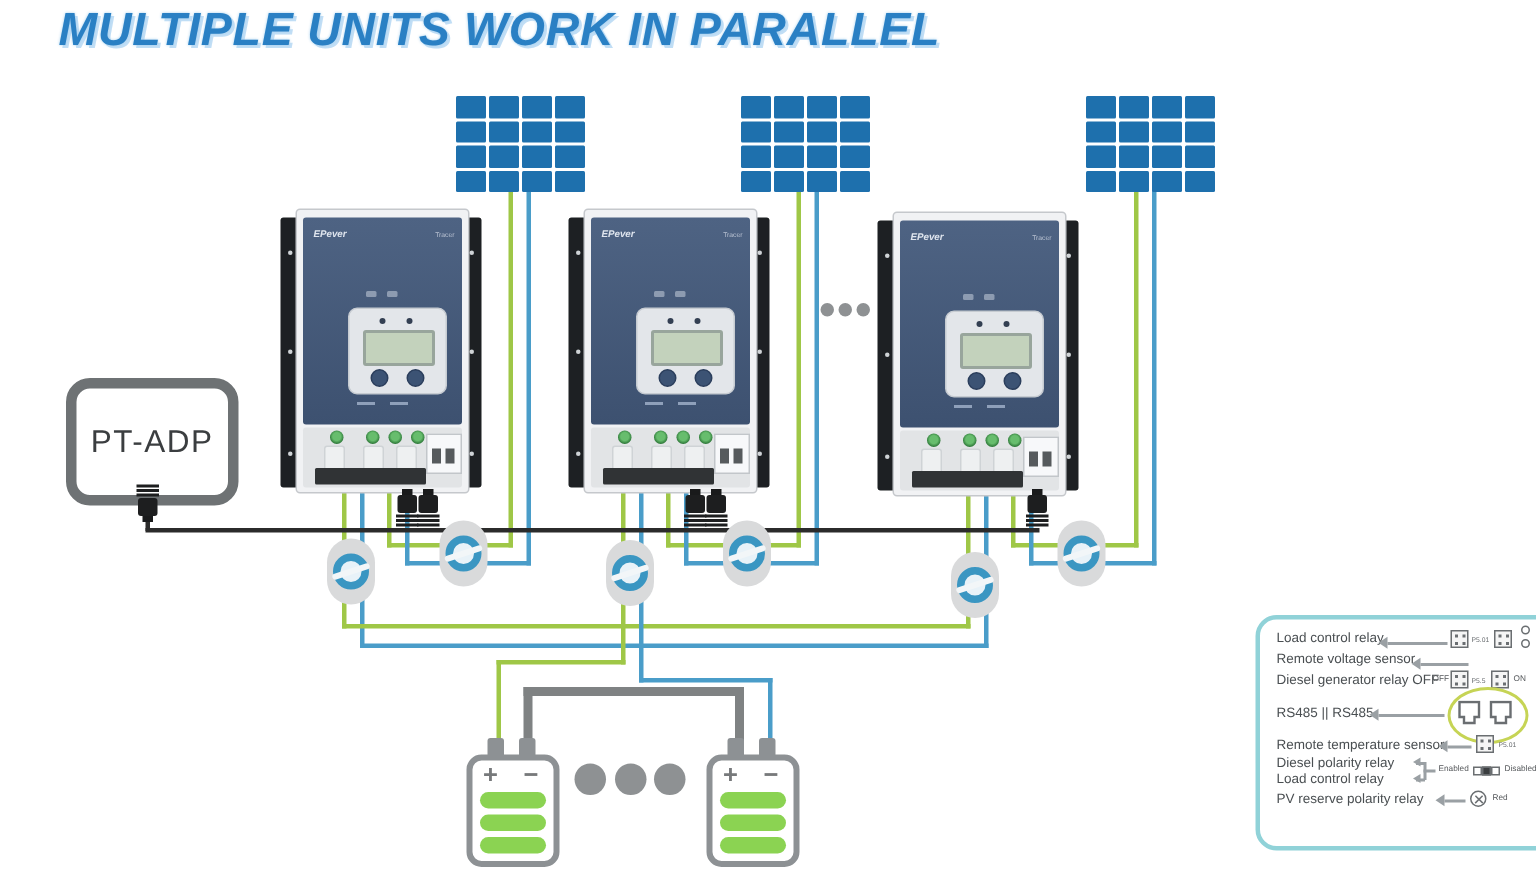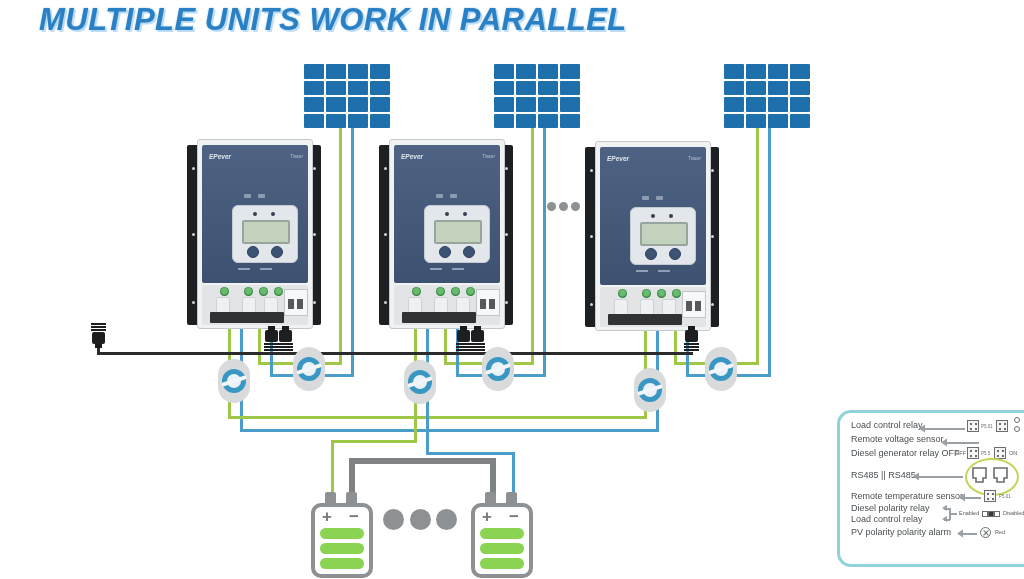--- a/index.html
+++ b/index.html
@@ -262,20 +262,23 @@
     </div>
   <div class="ferrite" style="left:615px;top:368px;">
       <span class="ring"></span>
       <span class="slash"></span>
     </div>
   <div class="ferrite" style="left:686px;top:347px;">
       <span class="ring"></span>
       <span class="slash"></span>
     </div>
 
+  <div class="abs" id="ptadp">
+    <span>PT-ADP</span>
+  </div>
 
   <div class="ctrl" style="left:168px;top:139px;">
     <div class="flange" style="left:0;">
         <span class="screw" style="top:22px;"></span>
         <span class="screw" style="top:88px;"></span>
         <span class="screw" style="top:156px;"></span>
       </div>
     <div class="flange" style="left:121px;">
         <span class="screw" style="top:22px;"></span>
         <span class="screw" style="top:88px;"></span>
@@ -484,18 +487,18 @@
   <span class="bracket" style="left:925px;top:508px;width:6px;height:1.5px;"></span>
   <span class="bracket" style="left:925px;top:519px;width:6px;height:1.5px;"></span>
   <span class="bracket" style="left:930px;top:508px;width:1.5px;height:12px;"></span>
   <span class="bracket" style="left:930px;top:513px;width:8px;height:1.5px;"></span>
   <span class="tiny" style="left:940px;top:510px;">Enabled</span>
   <span class="sq" style="left:963px;top:511px;"></span>
   <span class="sq sqf" style="left:969px;top:511px;"></span>
   <span class="sq" style="left:975px;top:511px;"></span>
   <span class="tiny" style="left:984px;top:510px;">Disabled</span>
 
-  <span class="ltext" style="left:832px;top:527px;">PV polarity polarity alarm</span>
+  <span class="ltext" style="left:832px;top:527px;">PV reserve polarity relay</span>
   <span class="arrow" style="left:944px;top:533px;width:14px;"></span>
   <span class="xcirc" style="left:961px;top:527px;"></span>
   <span class="tiny" style="left:976px;top:529px;">Red</span>
 
 </div>
 
 </body></html>

